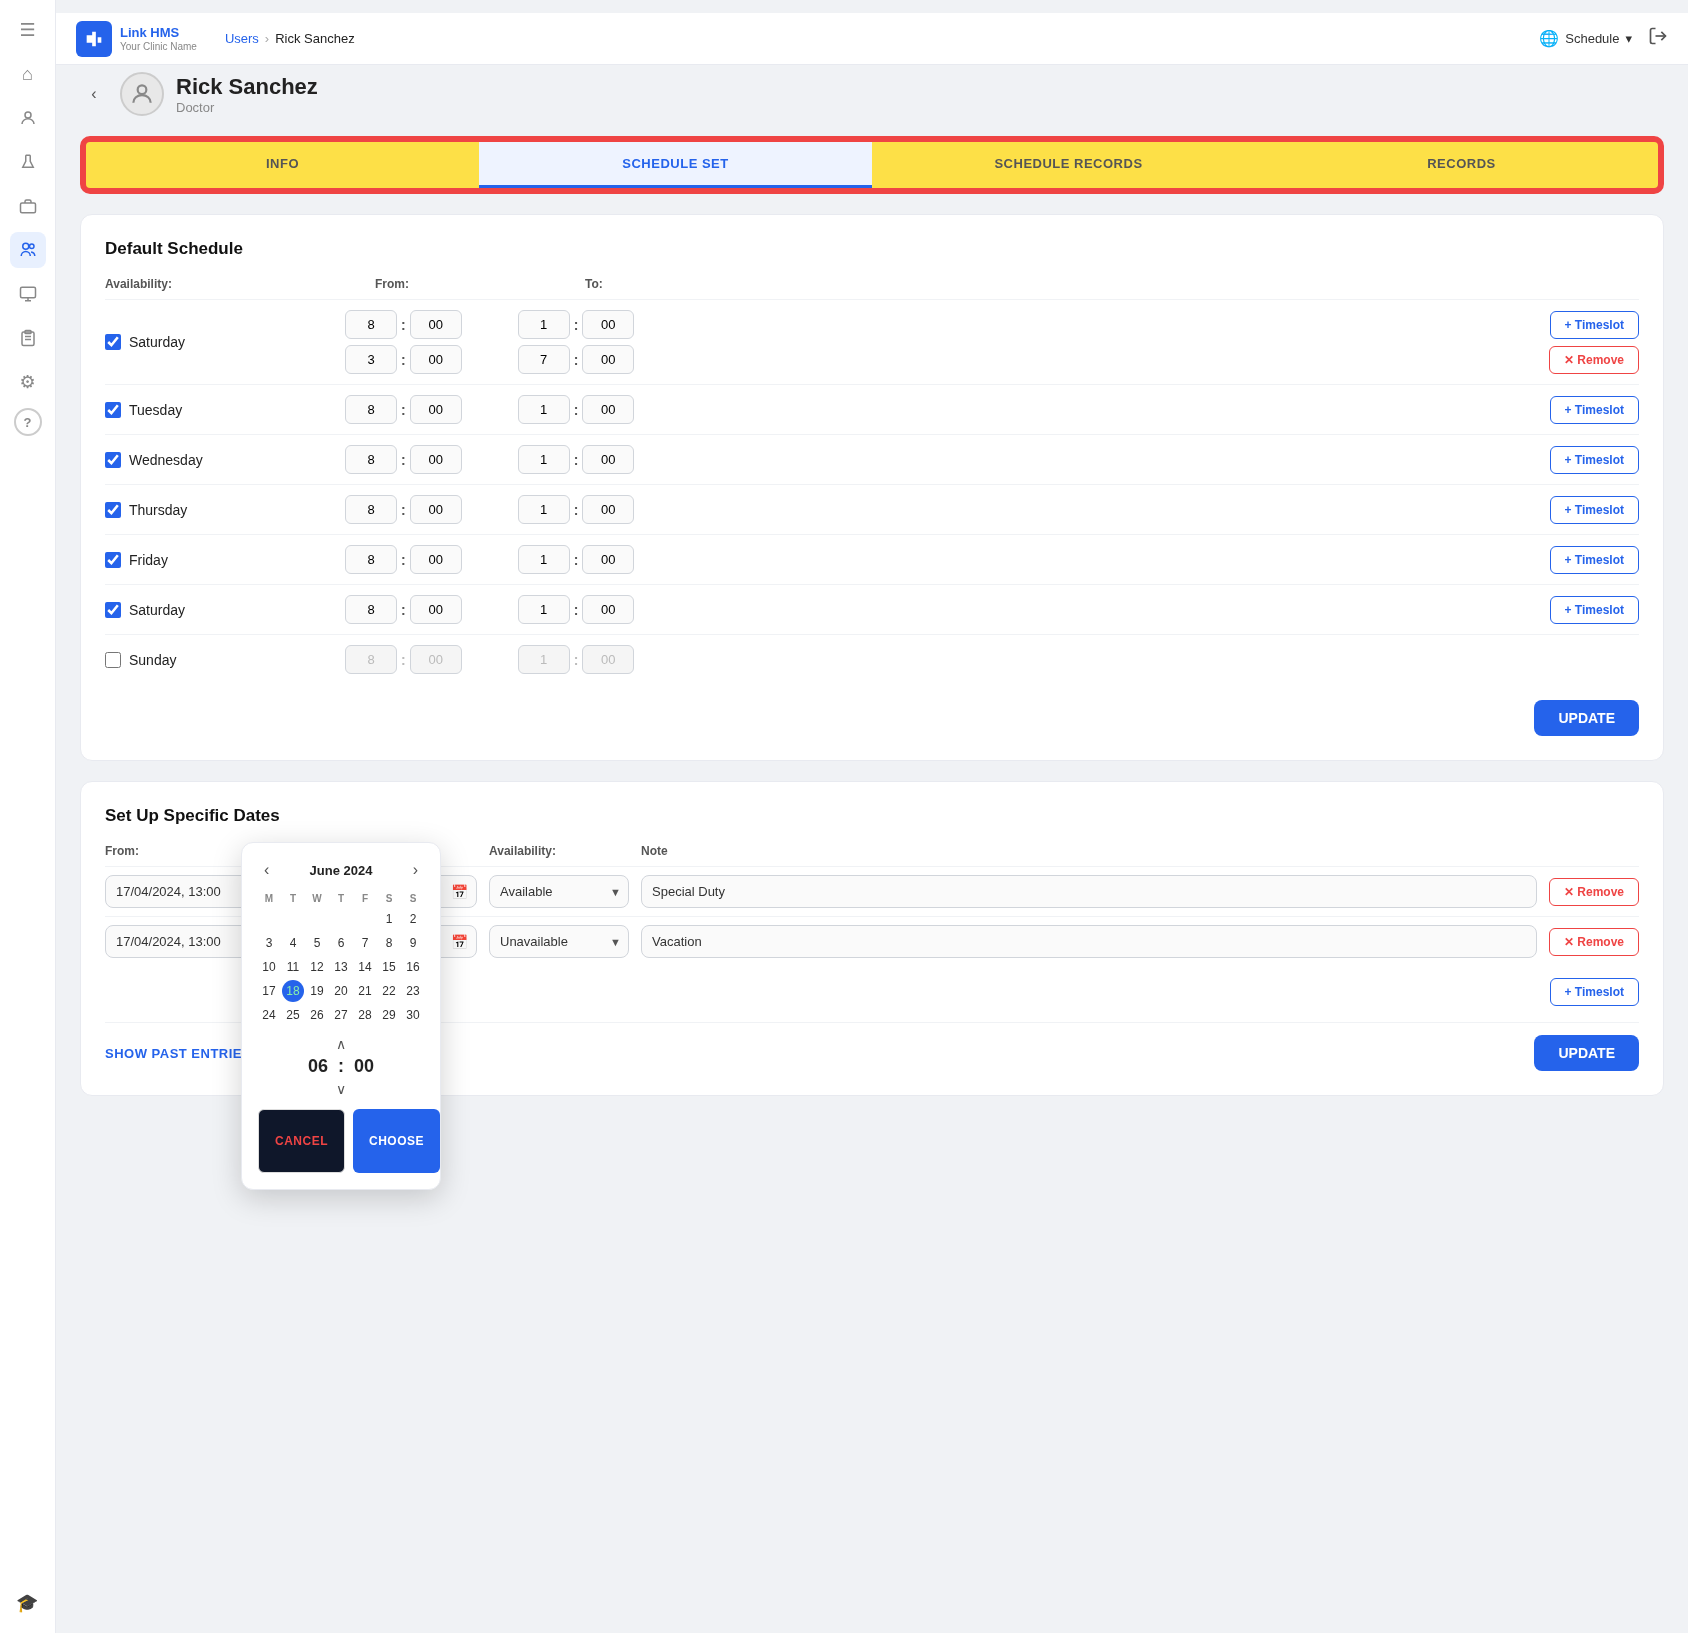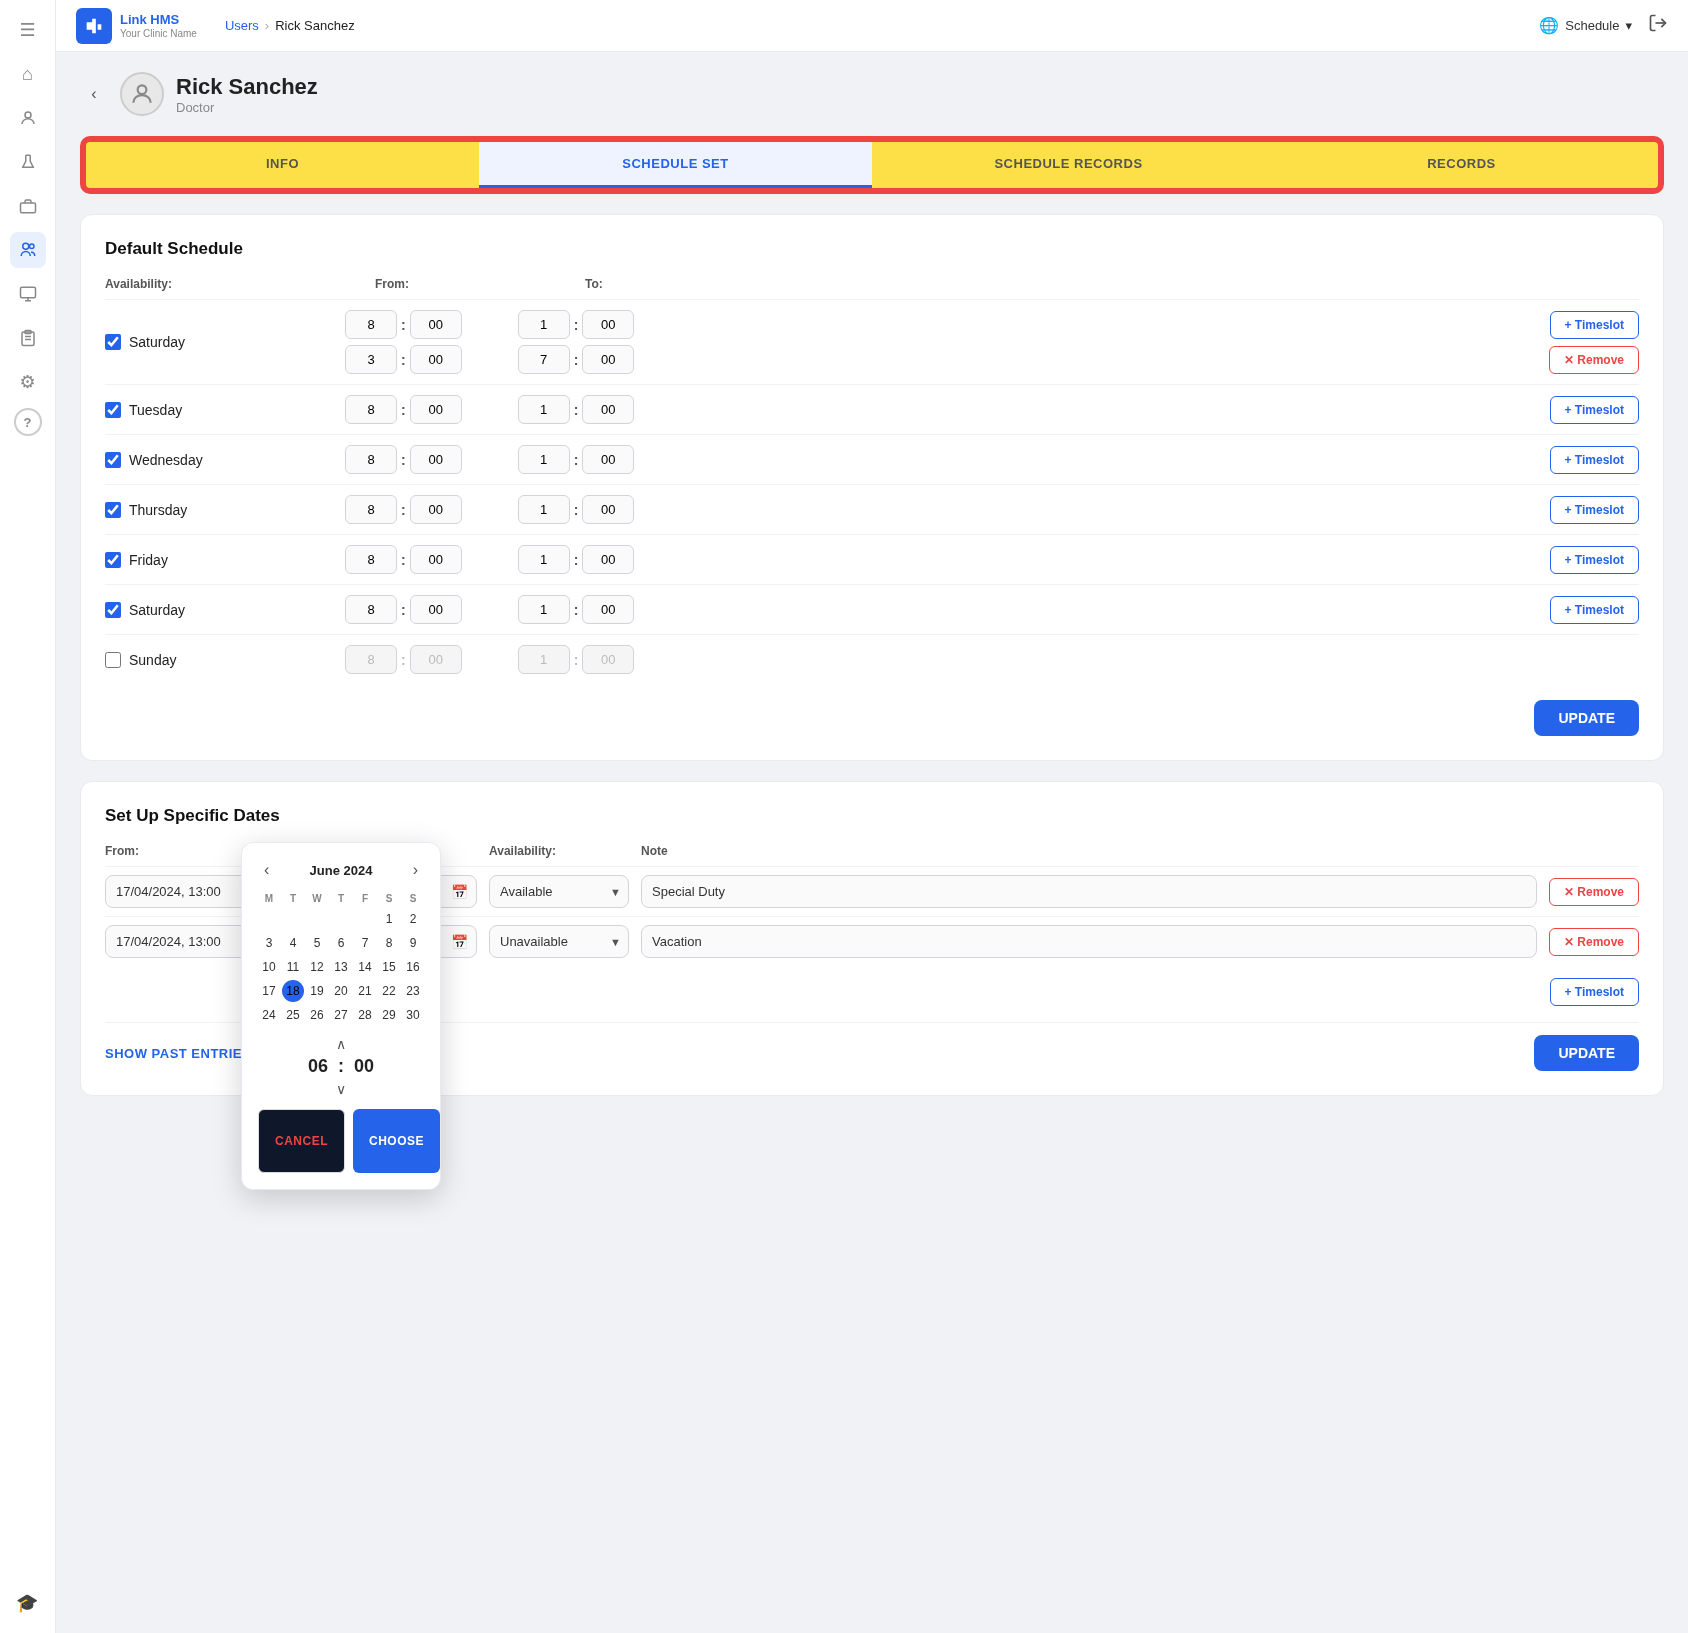--- a/index.html
+++ b/index.html
@@ -7,21 +7,21 @@
 
     .app-layout { display: flex; height: 100vh; overflow: hidden; }
 
     
     .sidebar { width: 56px; background: #fff; border-right: 1px solid #e8eaf0; display: flex; flex-direction: column; align-items: center; padding: 12px 0; gap: 8px; }
     .sidebar-icon { width: 36px; height: 36px; display: flex; align-items: center; justify-content: center; border-radius: 8px; cursor: pointer; color: #888; font-size: 18px; }
     .sidebar-icon.active { background: #e8f0fe; color: #2563eb; }
     .sidebar-spacer { flex: 1; }
 
     
-    .topbar { height: 52px; background: #fff; border-bottom: 1px solid #e8eaf0; display: flex; align-items: center; padding: 0 20px; gap: 12px; position: sticky; top: 0; z-index: 10; }
+    .topbar { height: 52px; background: #fff; border-bottom: 1px solid #e8eaf0; display: flex; align-items: center; padding: 0 20px; gap: 12px; position: sticky; top: 13px; z-index: 10; }
     .topbar-logo { display: flex; align-items: center; gap: 8px; margin-right: 16px; }
     .logo-icon { width: 36px; height: 36px; background: #2563eb; border-radius: 6px; display: flex; align-items: center; justify-content: center; color: #fff; font-weight: bold; font-size: 12px; }
     .logo-text { font-size: 13px; font-weight: 700; color: #2563eb; line-height: 1.2; }
     .logo-sub { font-size: 10px; color: #888; }
     .breadcrumb { display: flex; align-items: center; gap: 6px; font-size: 13px; color: #555; }
     .breadcrumb-current { color: #222; font-weight: 500; }
     .topbar-right { margin-left: auto; display: flex; align-items: center; gap: 16px; }
     .lang-btn { display: flex; align-items: center; gap: 6px; border: none; background: none; cursor: pointer; font-size: 13px; color: #333; }
     .globe-icon { font-size: 16px; }
 
@@ -69,21 +69,21 @@
     .show-past { font-size: 13px; font-weight: 600; color: #2563eb; cursor: pointer; text-decoration: none; letter-spacing: 0.5px; }
 
     
     .calendar-popup { position: absolute; top: 540px; left: 295px; background: #fff; border-radius: 12px; box-shadow: 0 8px 30px rgba(0,0,0,0.18); padding: 16px; width: 200px; z-index: 100; border: 1px solid #e8eaf0; }
     .cal-nav { display: flex; align-items: center; justify-content: space-between; margin-bottom: 10px; }
     .cal-nav-btn { background: none; border: none; cursor: pointer; color: #555; font-size: 16px; padding: 2px 6px; border-radius: 4px; }
     .cal-month { font-size: 13px; font-weight: 600; color: #222; }
     .cal-grid { display: grid; grid-template-columns: repeat(7, 1fr); gap: 2px; }
     .cal-dow { text-align: center; font-size: 10px; font-weight: 600; color: #888; padding: 2px 0; }
     .cal-day { text-align: center; font-size: 12px; padding: 4px 2px; border-radius: 50%; cursor: pointer; color: #333; }
-    .cal-day.selected { background: #2563eb; color: #000000; border-radius: 50%; }
+    .cal-day.selected { background: #2563eb; color: #86efac; border-radius: 50%; }
     .cal-day.empty { visibility: hidden; }
     .cal-time-section { margin-top: 10px; display: flex; flex-direction: column; align-items: center; gap: 4px; }
     .cal-time-row { display: flex; align-items: center; gap: 6px; }
     .cal-time-val { font-size: 18px; font-weight: 600; color: #222; min-width: 28px; text-align: center; }
     .cal-time-sep { font-size: 18px; font-weight: 700; color: #222; }
     .cal-time-btn { background: none; border: none; cursor: pointer; color: #555; font-size: 14px; padding: 0 4px; }
     .cal-footer { display: flex; gap: 8px; margin-top: 12px; justify-content: space-between; }
     .btn-cancel { padding: 24px 16px; background: #0f172a; border: 1.5px solid #ddd; border-radius: 6px; color: #ef4444; font-size: 12px; font-weight: 700; cursor: pointer; letter-spacing: 0.5px; }
     .btn-choose { padding: 8px 16px; background: #2563eb; border: none; border-radius: 6px; color: #fff; font-size: 12px; font-weight: 700; cursor: pointer; letter-spacing: 0.5px; }
 

